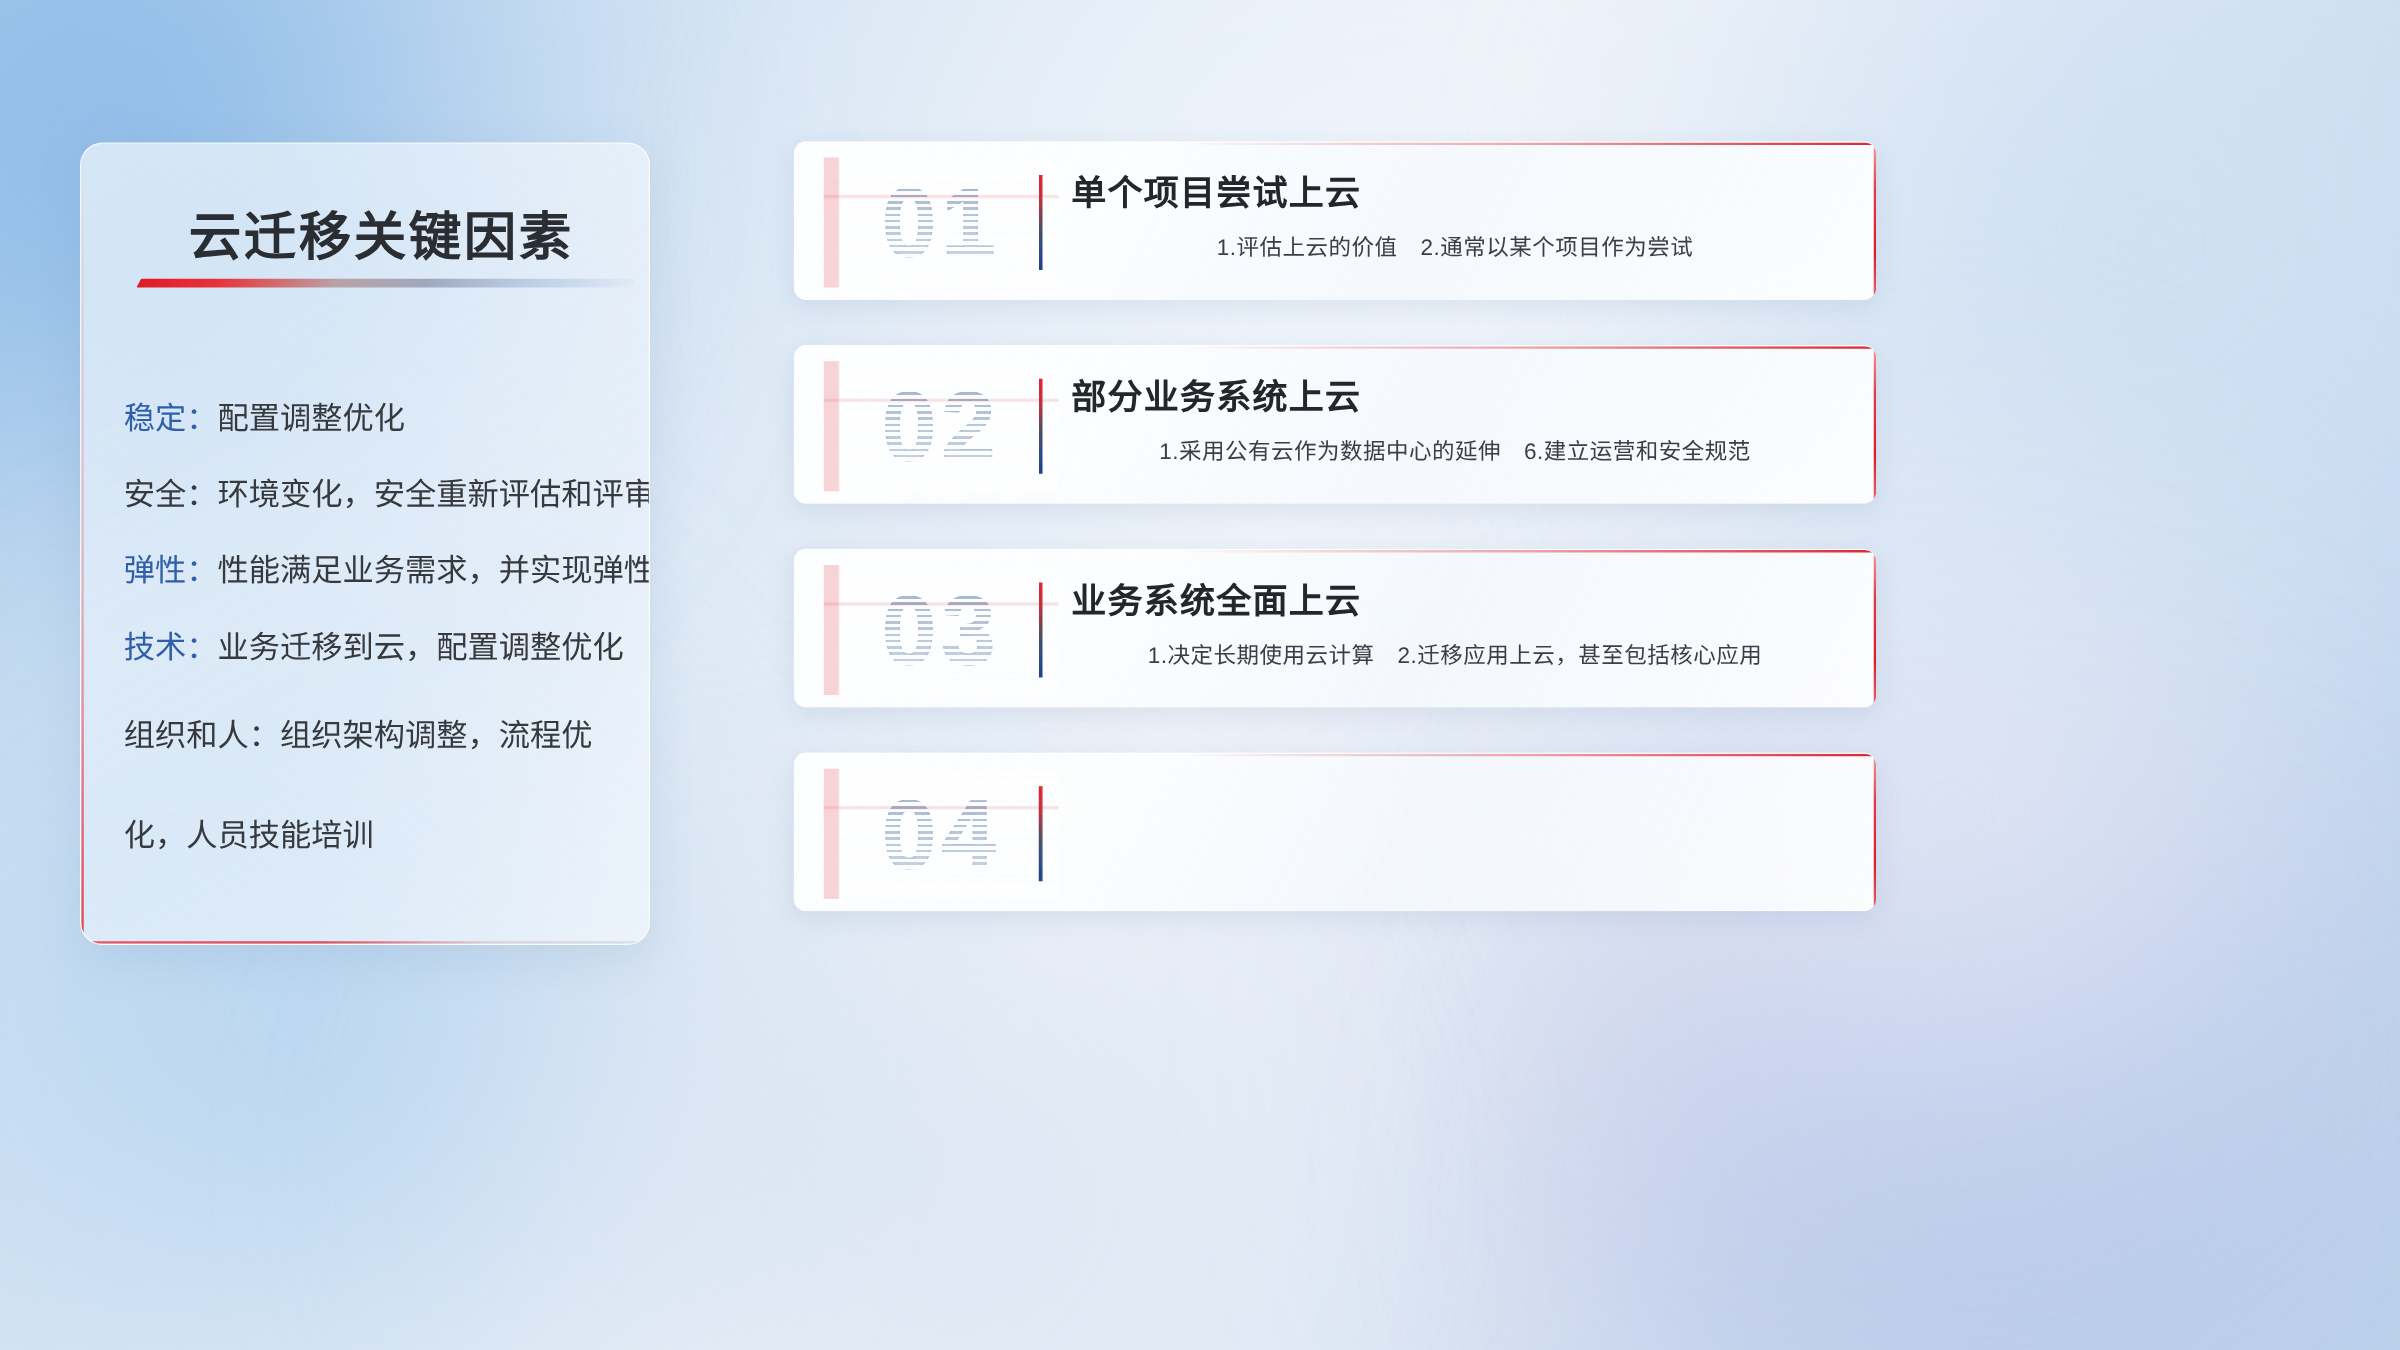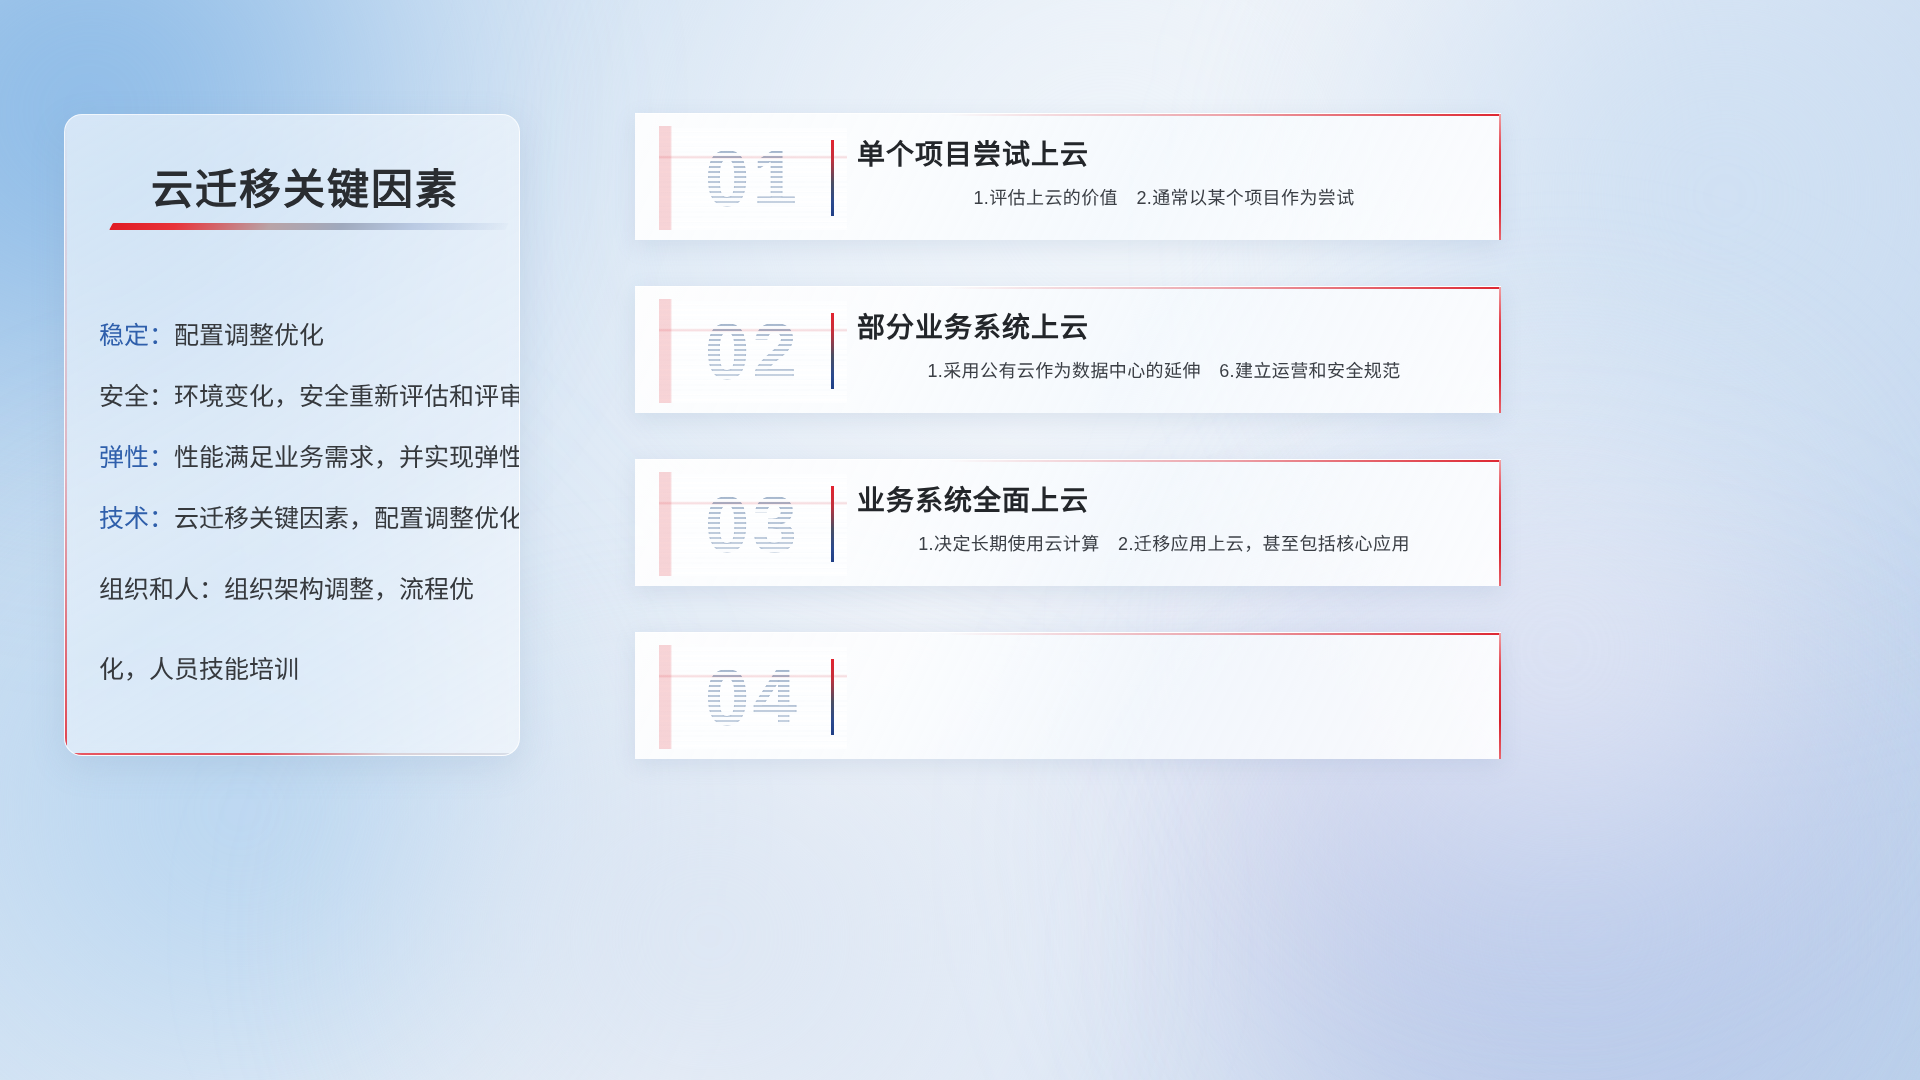--- a/index.html
+++ b/index.html
@@ -91,22 +91,22 @@
     color:#36393d; white-space:nowrap;
   }
   .factor .k { color:#2f5fab; }
   .factor .k.plain { color:#36393d; }
   .factor.wrap { white-space:normal; line-height:80px; }
 
   
   .steps { position:absolute; left:635px; top:113px; width:866px; }
   .step {
     position:relative;
-    height:127px; margin-bottom:46px;
-    border-radius:0;
+    height:127px; margin-bottom:36px;
+    border-radius:10px;
     background:linear-gradient(116deg,
         rgba(255,255,255,.93) 0%,
         rgba(253,254,255,.88) 30%,
         rgba(246,250,254,.8) 58%,
         rgba(255,255,255,.9) 100%);
     box-shadow:0 6px 20px rgba(120,145,180,.16);
     border-top:1px solid rgba(255,255,255,.9);
     overflow:hidden;
   }
   .step::after{
@@ -203,21 +203,21 @@
 
       <div class="factor">
         <span class="k plain">安全：</span><span>环境变化，安全重新评估和评审</span>
       </div>
 
       <div class="factor">
         <span class="k">弹性：</span><span>性能满足业务需求，并实现弹性</span>
       </div>
 
       <div class="factor">
-        <span class="k">技术：</span><span>云迁移关键因素，配置调整优化</span>
+        <span class="k">技术：</span><span>业务迁移到云，配置调整优化</span>
       </div>
 
       <div class="factor wrap">
         <span class="k plain">组织和人：</span><span>组织架构调整，流程优化，人员技能培训</span>
       </div>
 
     </div>
   </section>
 
   <section class="steps">

